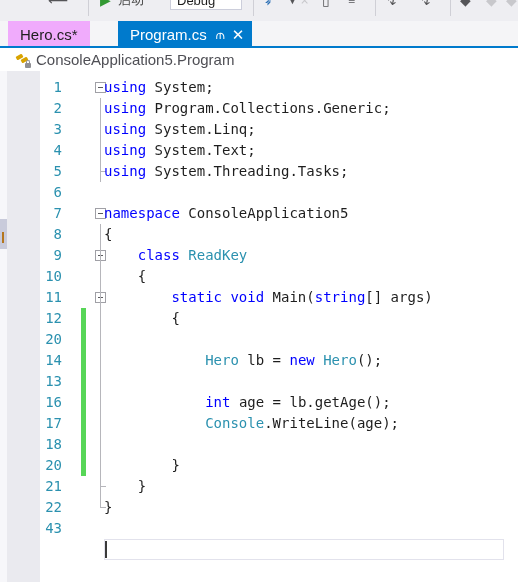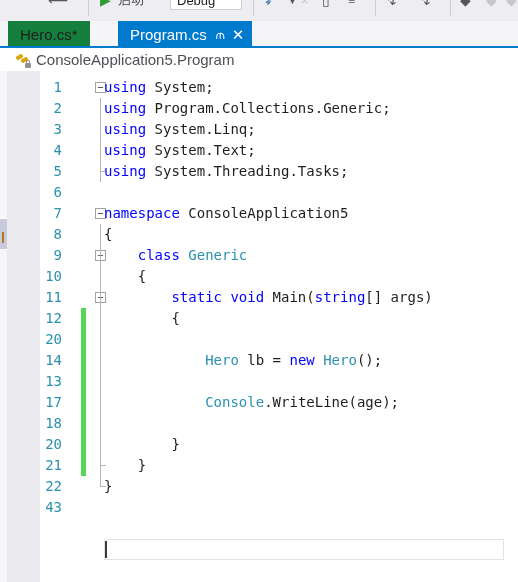--- a/index.html
+++ b/index.html
@@ -85,21 +85,21 @@
     box-sizing: border-box;
     display: flex;
     align-items: center;
     font-size: 15px;
     white-space: nowrap;
   }
   .tab.inactive {
     left: 8px;
     padding: 0 12px;
     color: #1e1e1e;
-    background: #15803d;
+    background: #f0abfc;
   }
   .tab.inactive .dirty-bar {
     position: absolute;
     left: 6px; right: 6px; bottom: 0;
     height: 2px;
     background: #d9a300;
   }
   .tab.active {
     left: 118px;
     padding: 0 8px 0 12px;
@@ -349,27 +349,28 @@
     <div class="gutter-bg"></div>
     <div class="code-area" id="code-area">
         <div class="line"><span class="lnum">1</span><span class="fold"></span><span class="ltext"><span class="kw">using </span><span class="pln">System;</span></span></div>
         <div class="line"><span class="lnum">2</span><span class="vline"></span><span class="ltext"><span class="kw">using </span><span class="pln">Program.Collections.Generic;</span></span></div>
         <div class="line"><span class="lnum">3</span><span class="vline"></span><span class="ltext"><span class="kw">using </span><span class="pln">System.Linq;</span></span></div>
         <div class="line"><span class="lnum">4</span><span class="vline"></span><span class="ltext"><span class="kw">using </span><span class="pln">System.Text;</span></span></div>
         <div class="line"><span class="lnum">5</span><span class="vline"></span><span class="vtick"></span><span class="ltext"><span class="kw">using </span><span class="pln">System.Threading.Tasks;</span></span></div>
         <div class="line"><span class="lnum">6</span><span class="ltext"></span></div>
         <div class="line"><span class="lnum">7</span><span class="fold"></span><span class="ltext"><span class="kw">namespace </span><span class="pln">ConsoleApplication5</span></span></div>
         <div class="line"><span class="lnum">8</span><span class="vline"></span><span class="ltext"><span class="pln">{</span></span></div>
-        <div class="line"><span class="lnum">9</span><span class="fold"></span><span class="vline"></span><span class="ltext"><span class="kw">    class </span><span class="typ">Generic</span></span></div>
+        <div class="line"><span class="lnum">9</span><span class="fold"></span><span class="vline"></span><span class="ltext"><span class="kw">    class </span><span class="typ">ReadKey</span></span></div>
         <div class="line"><span class="lnum">10</span><span class="vline"></span><span class="ltext"><span class="pln">    {</span></span></div>
         <div class="line"><span class="lnum">11</span><span class="fold"></span><span class="vline"></span><span class="ltext"><span class="kw">        static void </span><span class="pln">Main(</span><span class="kw">string</span><span class="pln">[] args)</span></span></div>
         <div class="line"><span class="lnum">12</span><span class="vline"></span><span class="ltext"><span class="pln">        {</span></span></div>
         <div class="line"><span class="lnum">20</span><span class="vline"></span><span class="ltext"></span></div>
         <div class="line"><span class="lnum">14</span><span class="vline"></span><span class="ltext"><span class="pln">            </span><span class="typ">Hero</span><span class="pln"> lb = </span><span class="kw">new </span><span class="typ">Hero</span><span class="pln">();</span></span></div>
         <div class="line"><span class="lnum">13</span><span class="vline"></span></div>
+        <div class="line"><span class="lnum">16</span><span class="vline"></span><span class="ltext"><span class="pln">            </span><span class="kw">int</span><span class="pln"> age = lb.getAge();</span></span></div>
         <div class="line"><span class="lnum">17</span><span class="vline"></span><span class="ltext"><span class="pln">            </span><span class="typ">Console</span><span class="pln">.WriteLine(age);</span></span></div>
         <div class="line"><span class="lnum">18</span><span class="vline"></span><span class="ltext"></span></div>
         <div class="line"><span class="lnum">20</span><span class="vline"></span><span class="ltext"><span class="pln">        }</span></span></div>
         <div class="line"><span class="lnum">21</span><span class="vline"></span><span class="vtick"></span><span class="ltext"><span class="pln">    }</span></span></div>
         <div class="line"><span class="lnum">22</span><span class="vend"></span><span class="vtick" style="top: 10px;"></span><span class="ltext"><span class="pln">}</span></span></div>
         <div class="line"><span class="lnum">43</span><span class="ltext"></span></div>
         <div class="changebar" style="top: 231px; height: 168px; background: rgb(87, 214, 87);"></div>
         <div class="curline" style="top: 462px; width: 400px;"></div>
         <div class="caret" style="top: 464px; left: 98px;"></div>
       </div>

